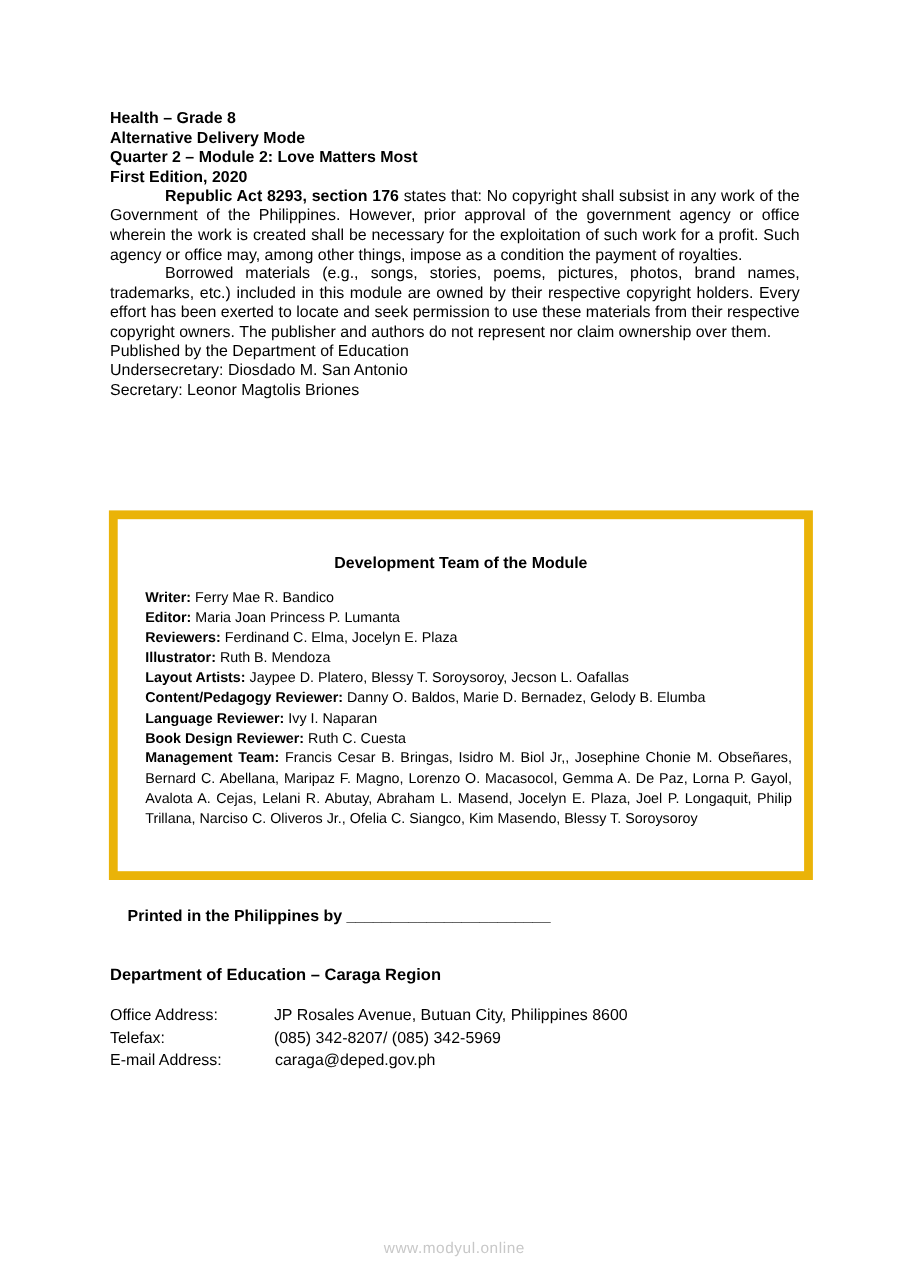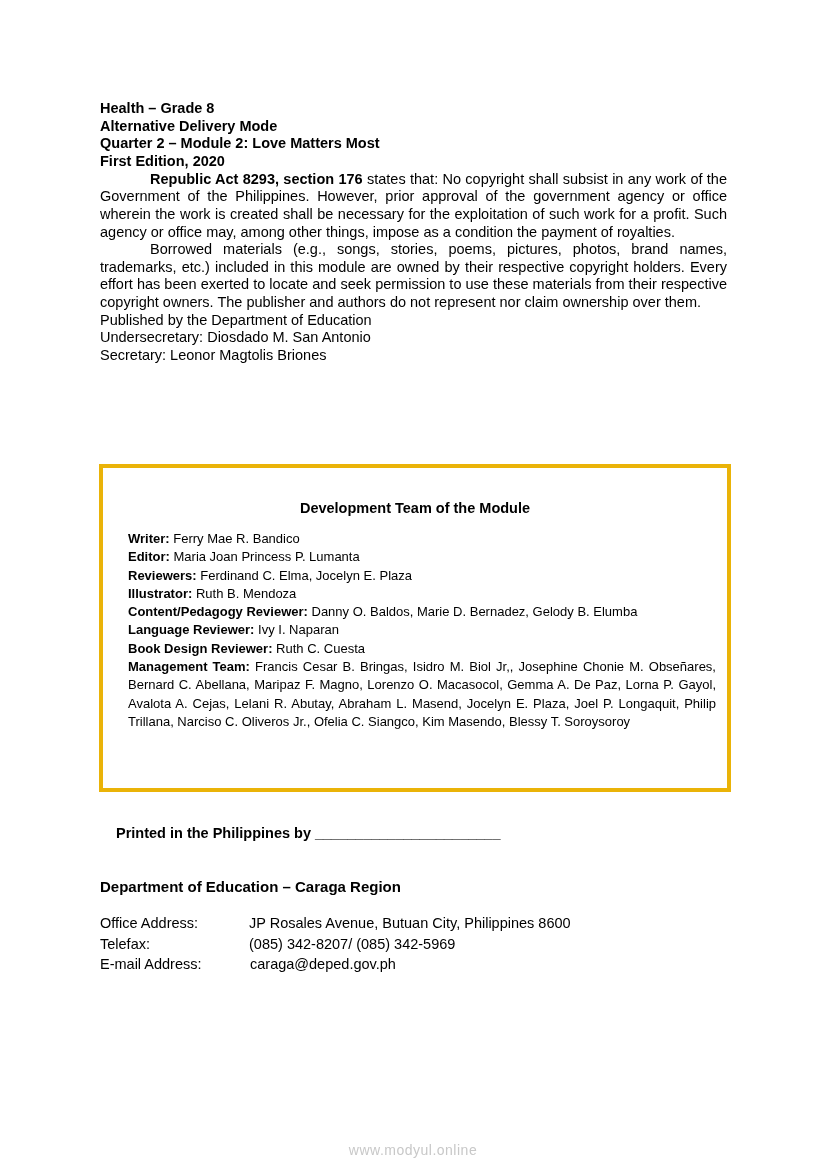--- a/index.html
+++ b/index.html
@@ -4,33 +4,33 @@
 <style>
   html, body { margin:0; padding:0; background:#ffffff; }
   body { width:826px; height:1169px; position:relative; overflow:hidden;
          font-family:"Liberation Sans", sans-serif; color:#000; }
   .page { position:absolute; left:100px; top:100px; width:627px; }
   .head-block { font-weight:bold; font-size:14.5px; line-height:17.7px; }
   .para { font-size:14.5px; line-height:17.6px; text-align:justify; }
   .para .ind { display:inline-block; width:50px; }
   .pub { font-size:14.5px; line-height:17.6px; }
   .team-box { position:absolute; left:99px; top:464px; width:624px; height:320px;
-              border:4px solid #eab308; box-sizing:content-box; }
+              border:8px solid #eab308; box-sizing:content-box; }
   .team-title { position:absolute; left:0; right:0; top:32px; text-align:center;
                 font-weight:bold; font-size:14.5px; }
   .team-list { position:absolute; left:11px; right:11px; top:62px;
                font-size:13px; line-height:18.3px; text-align:justify;margin-left:14px; }
   .team-list b { font-weight:bold; }
   .printed { position:absolute; left:116px; top:825px; font-weight:bold; font-size:14.5px; }
   .region { position:absolute; left:100px; top:878px; font-weight:bold; font-size:15px; }
   .contact { position:absolute; left:100px; top:913px; font-size:14.5px; line-height:20.5px; }
   .contact .row { display:flex; }
   .contact .lbl { width:149px; }
   .footer { position:absolute; left:0; right:0; top:1126px; text-align:center;
-            font-size:14px; color:#c8c8c8; letter-spacing:0.5px;margin-top:16px; }
+            font-size:14px; color:#c8c8c8; letter-spacing:0.5px; }
 </style>
 </head>
 <body>
 
 <div class="page">
   <div class="head-block">
     <div>Health – Grade 8</div>
     <div>Alternative Delivery Mode</div>
     <div>Quarter 2 – Module 2: Love Matters Most</div>
     <div>First Edition, 2020</div>
@@ -47,20 +47,21 @@
   </div>
 </div>
 
 <div class="team-box">
   <div class="team-title">Development Team of the Module</div>
   <div class="team-list">
     <div><b>Writer:</b><span> Ferry Mae R. Bandico</span></div>
     <div><b>Editor:</b><span> Maria Joan Princess P. Lumanta</span></div>
     <div><b>Reviewers:</b><span> Ferdinand C. Elma, Jocelyn E. Plaza</span></div>
     <div><b>Illustrator:</b><span> Ruth B. Mendoza</span></div>
+    <div><b>Layout Artists:</b><span> Jaypee D. Platero, Blessy T. Soroysoroy, Jecson L. Oafallas</span></div>
     <div><b>Content/Pedagogy Reviewer:</b><span> Danny O. Baldos, Marie D. Bernadez, Gelody B. Elumba</span></div>
     <div><b>Language Reviewer:</b><span> Ivy I. Naparan</span></div>
     <div><b>Book Design Reviewer:</b><span> Ruth C. Cuesta</span></div>
     <div><b>Management Team:</b><span> Francis Cesar B. Bringas, Isidro M. Biol Jr,, Josephine Chonie M. Obseñares, Bernard C. Abellana, Maripaz F. Magno, Lorenzo O. Macasocol, Gemma A. De Paz, Lorna P. Gayol, Avalota A. Cejas, Lelani R. Abutay, Abraham L. Masend, Jocelyn E. Plaza, Joel P. Longaquit,  Philip Trillana, Narciso C. Oliveros Jr., Ofelia C. Siangco, Kim Masendo, Blessy T. Soroysoroy</span></div>
   </div>
 </div>
 
 <div class="printed">Printed in the Philippines by _______________________</div>
 
 <div class="region">Department of Education – Caraga Region</div>

